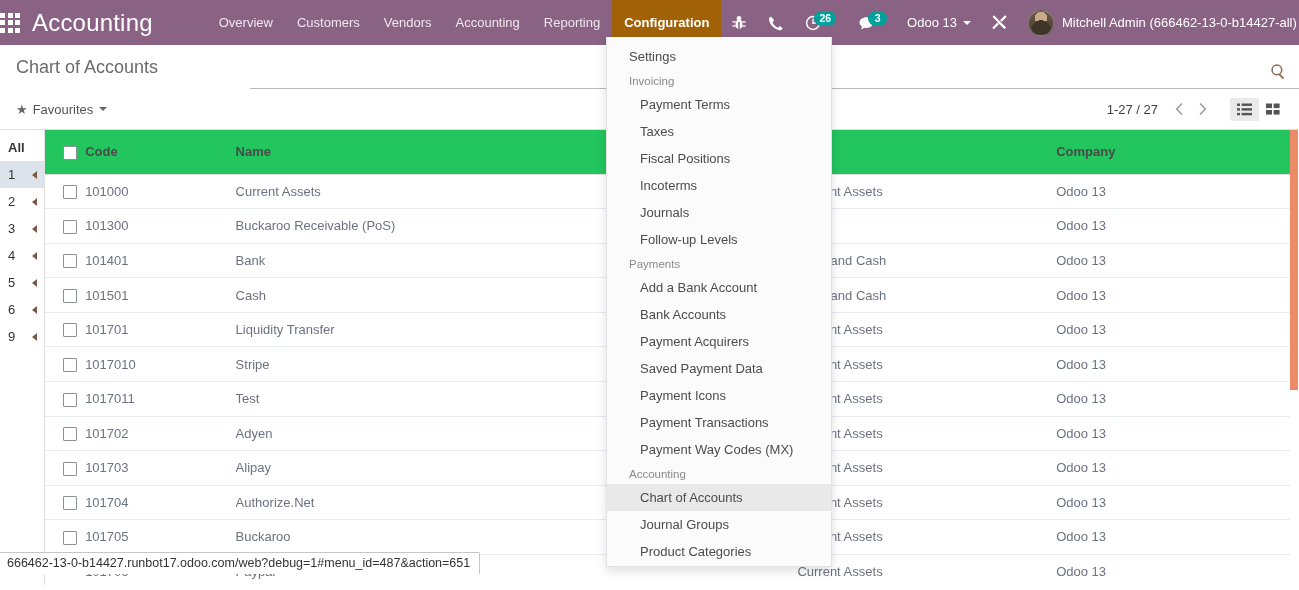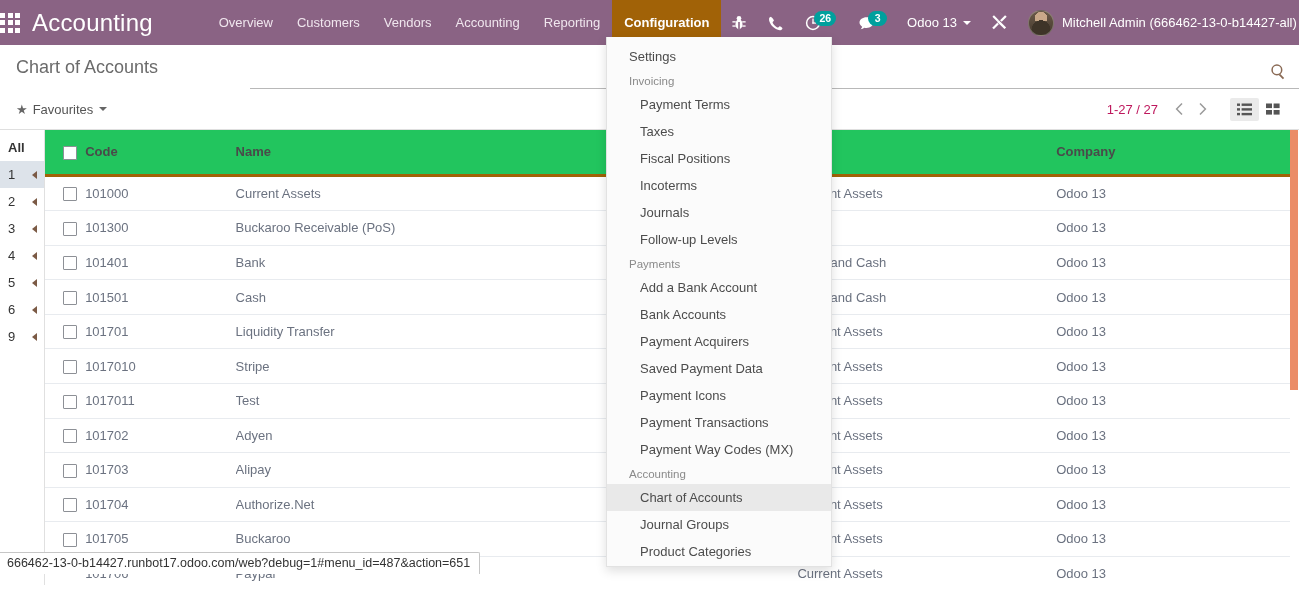--- a/index.html
+++ b/index.html
@@ -188,21 +188,21 @@
     border-top: 4px solid #666;
     margin-left: 6px;
   }
   .star { color: #666666; margin-right: 5px; font-size: 13px; }
 
   .pager-area {
     margin-left: auto;
     display: flex; align-items: center;
     padding-right: 12px;
   }
-  .pager-text { font-size: 13px; color: #be185d; margin-right: 10px; white-space: nowrap; }
+  .pager-text { font-size: 13px; color: #404040; margin-right: 10px; white-space: nowrap; }
   .pager-btn { padding: 2px 6px; cursor: pointer; display: flex; align-items: center; }
   .view-switch { display: flex; align-items: center; margin-left: 16px; }
   .view-btn {
     padding: 5px 7px;
     cursor: pointer;
     display: flex; align-items: center; justify-content: center;
     border-radius: 2px;
   }
   .view-btn.active { background: #eaeaea; }
 
@@ -284,21 +284,21 @@
   td.col-company, th.col-company { padding-left: 8px; }
   .cb {
     width: 14px; height: 14px;
     border: 1px solid #8d9096;
     border-radius: 1px;
     display: inline-block;
     background: #ffffff;
     vertical-align: middle;
     cursor: pointer;
   }
-  tr.first-row td { border-top: 3px solid #a16207; }
+  tr.first-row td { border-top: 1px solid #a16207; }
 
   
   .scrollbar-track {
     position: absolute;
     right: 0; top: 0;
     width: 9px;
     height: 100%;
     background: #ffffff;
   }
   .scrollbar-thumb {

